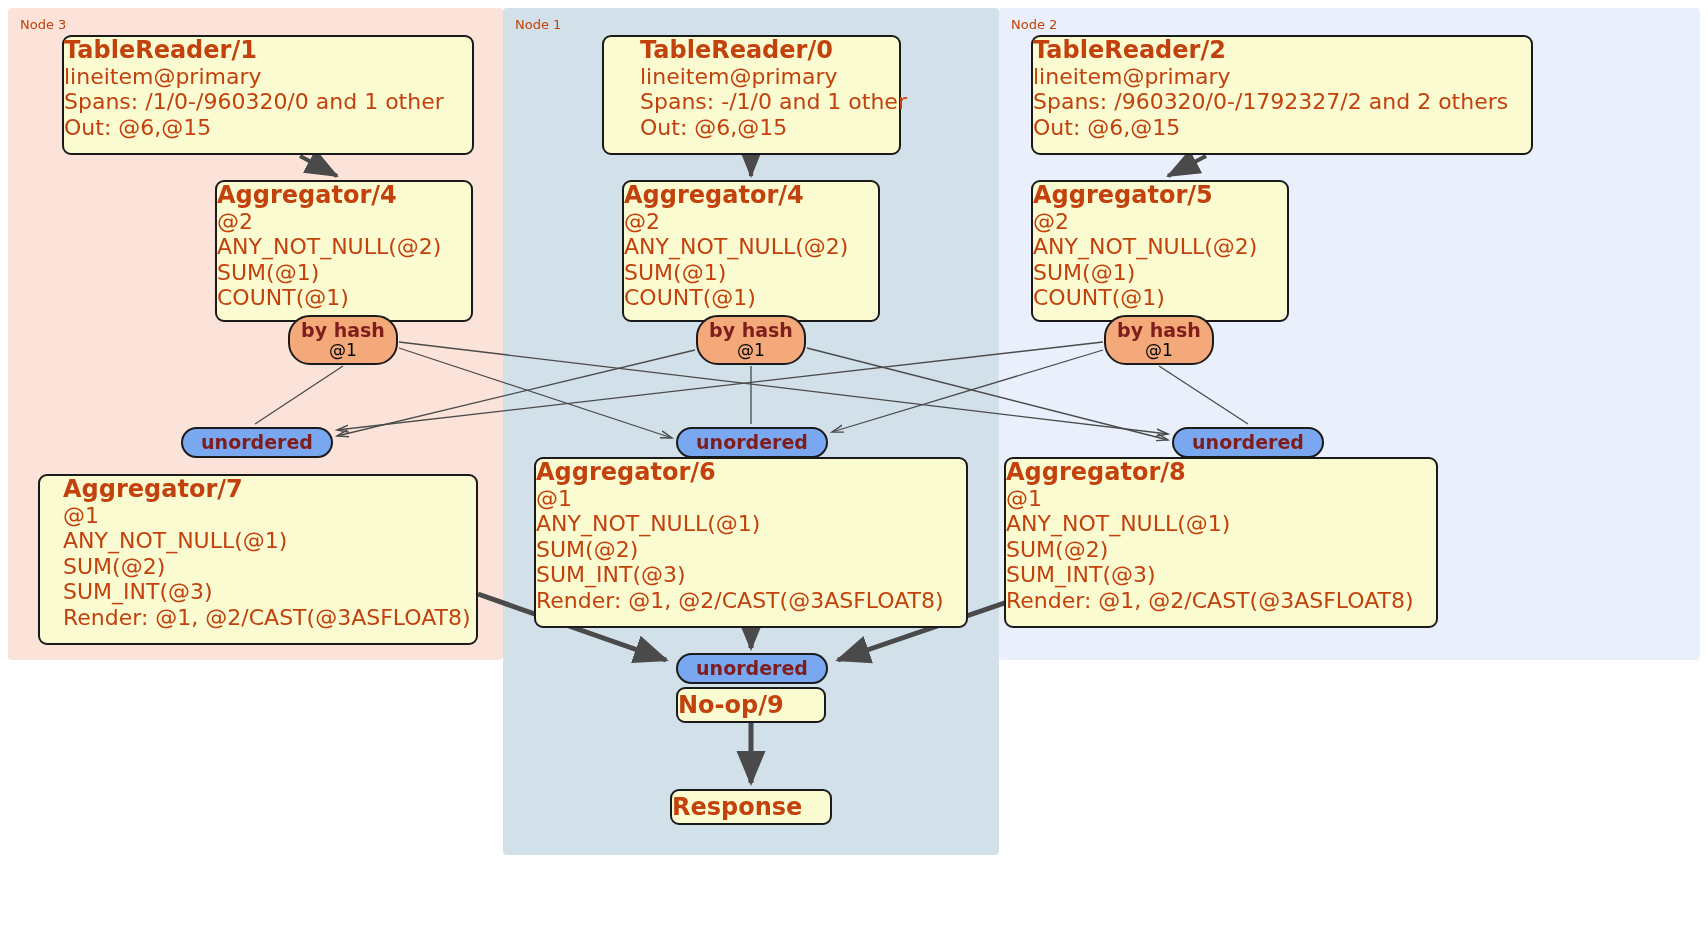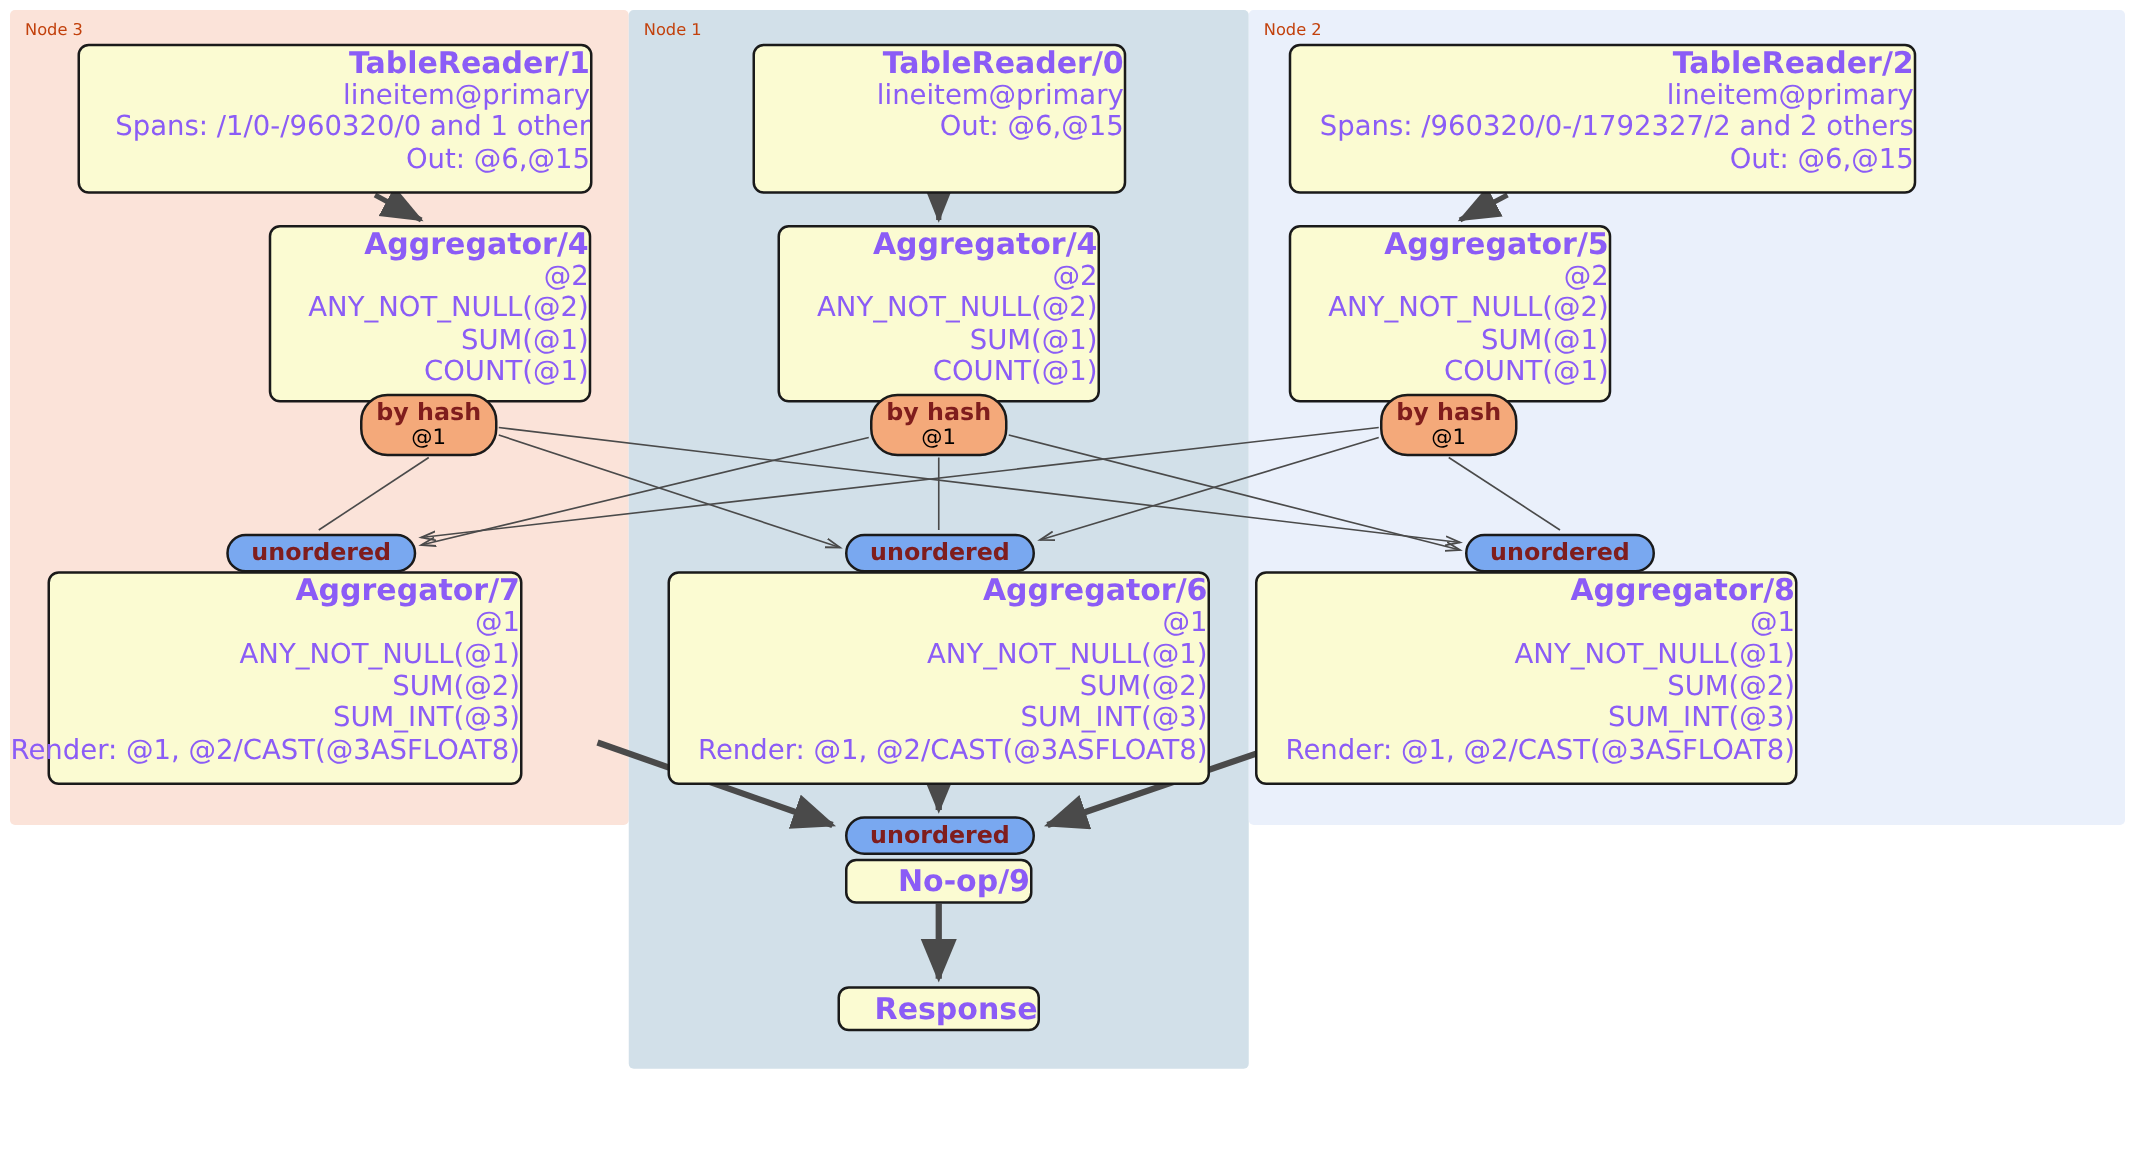--- a/index.html
+++ b/index.html
@@ -16,22 +16,22 @@
     white-space:nowrap;font-family:"DejaVu Sans","Liberation Sans",sans-serif;
   }
 
   
   #edges{position:absolute;left:0;top:0;width:1708px;height:940px;pointer-events:none;}
 
   
   .proc{
     position:absolute;box-sizing:border-box;
     background:#fbfbd2;border:2px solid #1a1a1a;border-radius:9px;
-    text-align:center;color:#8b5cf6;
-    display:flex;flex-direction:column;justify-content:flex-start;align-items:flex-end;
+    text-align:center;color:#c2410c;
+    display:flex;flex-direction:column;justify-content:flex-start;align-items:flex-start;
   }
   .proc .title{
     font-weight:bold;font-size:24px;line-height:1.12;letter-spacing:0px;
     white-space:nowrap;
   }
   .proc .line{
     font-size:22px;line-height:1.16;white-space:nowrap;font-weight:normal;
   }
   .proc.small{justify-content:center;}
   .proc.small .title{font-size:24px;}
@@ -104,31 +104,32 @@
         <div class="line">Spans: /1/0-/960320/0 and 1 other</div>
         <div class="line">Out: @6,@15</div>
       </div>
       <div class="proc" style="left: 215px; top: 180px; width: 258px; height: 142px; background: rgb(251, 251, 210);">
         <div class="title">Aggregator/4</div>
         <div class="line">@2</div>
         <div class="line">ANY_NOT_NULL(@2)</div>
         <div class="line">SUM(@1)</div>
         <div class="line">COUNT(@1)</div>
       </div>
-      <div class="proc" style="left: 38px; top: 457px; width: 380px; height: 171px; background: rgb(251, 251, 210);">
+      <div class="proc" style="left: 38px; top: 474px; width: 440px; height: 171px; background: rgb(251, 251, 210); padding-left: 23px;">
         <div class="title">Aggregator/7</div>
         <div class="line">@1</div>
         <div class="line">ANY_NOT_NULL(@1)</div>
         <div class="line">SUM(@2)</div>
         <div class="line">SUM_INT(@3)</div>
         <div class="line">Render: @1, @2/CAST(@3ASFLOAT8)</div>
       </div>
       <div class="proc" style="left: 602px; top: 35px; width: 299px; height: 120px; background: rgb(251, 251, 210); padding-left: 36px;">
         <div class="title">TableReader/0</div>
         <div class="line">lineitem@primary</div>
+        <div class="line">Spans: -/1/0 and 1 other</div>
         <div class="line">Out: @6,@15</div>
       </div>
       <div class="proc" style="left: 622px; top: 180px; width: 258px; height: 142px; background: rgb(251, 251, 210);">
         <div class="title">Aggregator/4</div>
         <div class="line">@2</div>
         <div class="line">ANY_NOT_NULL(@2)</div>
         <div class="line">SUM(@1)</div>
         <div class="line">COUNT(@1)</div>
       </div>
       <div class="proc" style="left: 534px; top: 457px; width: 434px; height: 171px; background: rgb(251, 251, 210);">

